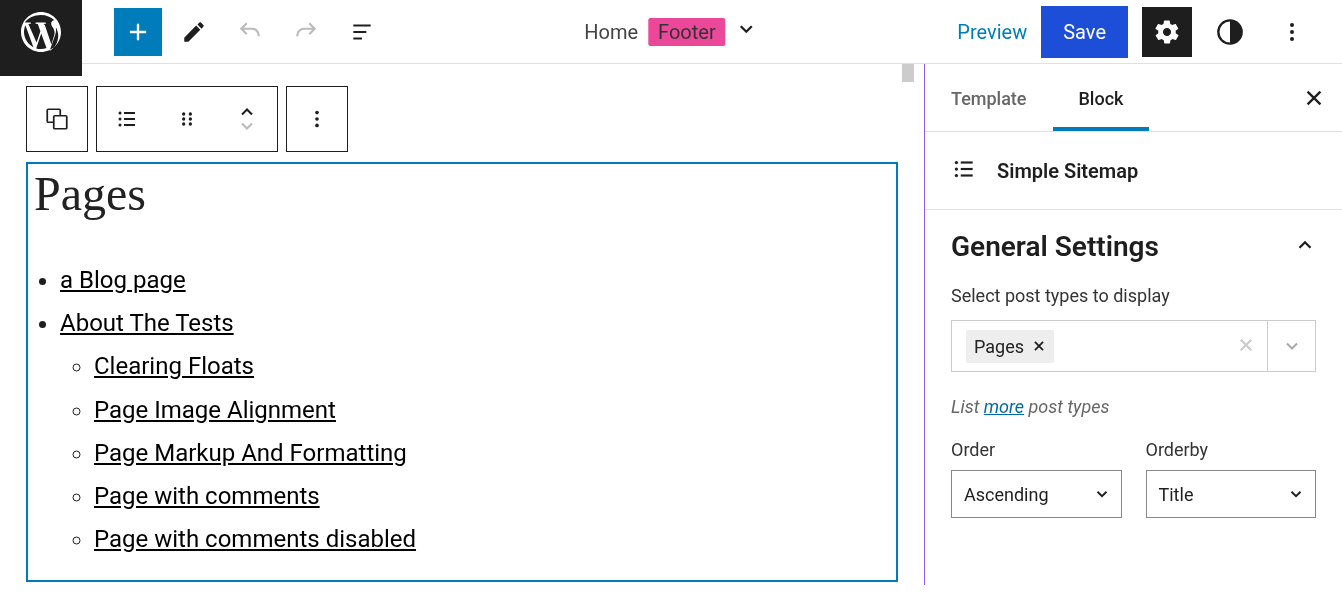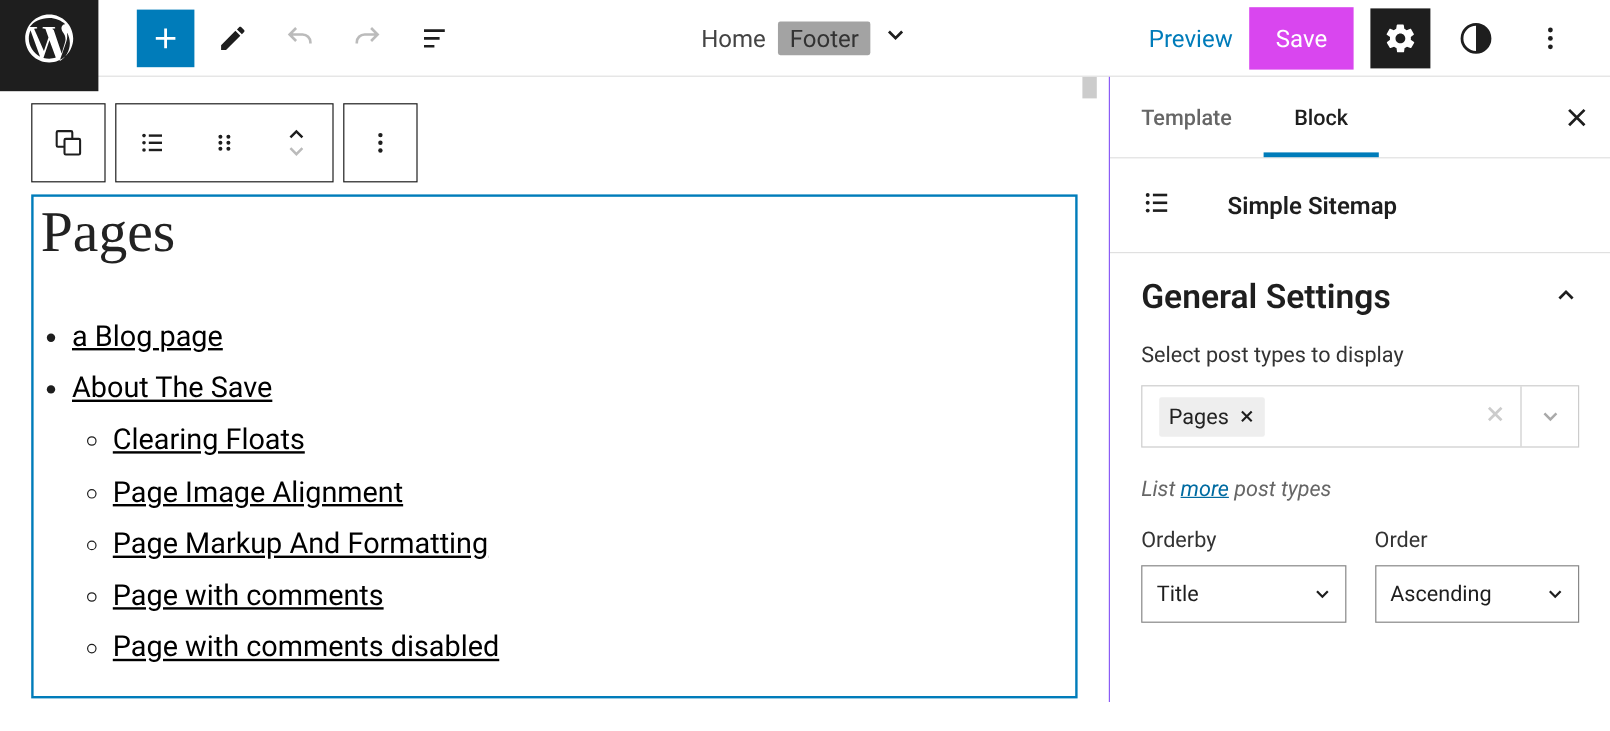--- a/index.html
+++ b/index.html
@@ -6,45 +6,45 @@
 body { font-family: -apple-system, BlinkMacSystemFont, "Segoe UI", Roboto, sans-serif; font-size: 13px; color: #1e1e1e; overflow: hidden; width: 1342px; height: 609px; }
 .topbar { height: 64px; display: flex; align-items: center; border-bottom: 1px solid #e0e0e0; }
 .wp-logo { width: 82px; height: 88px; background: #1e1e1e; display: flex; align-items: center; justify-content: center; flex-shrink: 0; }
 .wp-logo svg { width: 48px; height: 48px; }
 .toolbar-left { display: flex; align-items: center; gap: 8px; padding-left: 32px; }
 .btn-add { width: 48px; height: 48px; background: #007cba; display: flex; align-items: center; justify-content: center; cursor: pointer; }
 .icon-btn { width: 48px; height: 48px; display: flex; align-items: center; justify-content: center; cursor: pointer; color: #1e1e1e; }
 .icon-btn.disabled { color: #bbb; cursor: default; }
 .doc-title { position: absolute; left: 50%; transform: translateX(-50%); display: flex; align-items: center; gap: 10px; font-size: 20px; }
 .doc-title .part { color: #444; }
-.doc-title .pill { background: #a3a3a3; padding: 2px 10px; border-radius: 2px; color: #333; }
+.doc-title .pill { background: #ec4899; padding: 2px 10px; border-radius: 2px; color: #333; }
 .toolbar-right { margin-left: auto; display: flex; align-items: center; gap: 14px; padding-right: 26px; }
 .preview-link { color: #007cba; font-size: 20px; cursor: pointer; }
-.save-btn { background: #d946ef; color: #fff; padding: 14px 22px; font-size: 20px; cursor: pointer; }
+.save-btn { background: #1d4ed8; color: #fff; padding: 14px 22px; font-size: 20px; cursor: pointer; }
 .settings-btn { width: 50px; height: 50px; background: #1e1e1e; display: flex; align-items: center; justify-content: center; cursor: pointer; }
 .main { display: flex; height: calc(609px - 88px); }
 .canvas-wrap { flex: 1; padding: 22px 26px; overflow: hidden; position: relative; }
 .canvas-scroll-indicator { position: absolute; right: 10px; top: 0; width: 12px; height: 18px; background: #ccc; }
 .block-toolbar { display: flex; gap: 8px; margin-bottom: 10px; }
 .bt-group { border: 1px solid #1e1e1e; display: flex; height: 66px; }
 .bt-item { width: 60px; display: flex; align-items: center; justify-content: center; cursor: pointer; }
 .bt-item.updown { flex-direction: column; gap: 0; }
 .bt-item.updown svg:last-child { color: #bbb; }
 .selected-block { border: 2px solid #007cba; padding: 0 8px 16px 6px; height: 420px; overflow: hidden; }
 .selected-block h1 { font-family: Georgia, "Times New Roman", serif; font-weight: 400; font-size: 48px; margin: 2px 0 38px; color: #222; }
 ul.pages { list-style: disc; padding-left: 26px; font-size: 24px; line-height: 1.8; }
 ul.pages a { color: #000; text-decoration: underline; }
 ul.pages ul { list-style: circle; padding-left: 34px; }
 .sidebar { width: 418px; border-left: 1px solid #8b5cf6; overflow-y: auto; }
 .sb-tabs { display: flex; align-items: center; border-bottom: 1px solid #e0e0e0; padding: 0 6px 0 0; }
 .sb-tab { padding: 24px 26px 22px; font-size: 18px; font-weight: 500; color: #666; cursor: pointer; }
 .sb-tab.active { color: #1e1e1e; border-bottom: 4px solid #007cba; padding-bottom: 18px; }
 .sb-close { margin-left: auto; width: 44px; height: 44px; display: flex; align-items: center; justify-content: center; cursor: pointer; }
 .sb-block-header { display: flex; align-items: center; gap: 20px; padding: 24px 26px; border-bottom: 1px solid #e0e0e0; }
-.sb-block-header .title { font-size: 20px; font-weight: 600; margin-left: 26px; }
+.sb-block-header .title { font-size: 20px; font-weight: 600; }
 .sb-panel-title { display: flex; align-items: center; justify-content: space-between; padding: 20px 26px 22px; font-size: 28px; font-weight: 600; cursor: pointer; }
 .sb-field { padding: 0 26px 24px; }
 .field-label { font-size: 18px; color: #333; margin-bottom: 14px; }
 .tag-select { border: 1px solid #ccc; display: flex; align-items: center; height: 52px; }
 .tag-chip { background: #eee; color: #222; border-radius: 2px; padding: 6px 8px; margin-left: 14px; display: flex; align-items: center; gap: 8px; font-size: 18px; }
 .tag-select .clear-x { margin-left: auto; color: #ccc; padding: 0 12px; font-size: 22px; }
 .tag-select .dd { border-left: 1px solid #ccc; width: 48px; height: 100%; display: flex; align-items: center; justify-content: center; }
 .hint { font-size: 18px; font-style: italic; color: #666; padding: 0 26px 22px; }
 .hint a { color: #006ba1; text-decoration: underline; }
 .sb-row { display: flex; gap: 24px; padding: 0 26px; }
@@ -170,21 +170,21 @@
               <circle cx="12" cy="19" r="2"></circle>
             </svg>
         </div>
       </div>
     </div>
 
     <div class="selected-block">
       <h1>Pages</h1>
       <ul class="pages" id="pages-list">
           <li><a href="#">a Blog page</a></li>
-          <li><a href="#">About The Save</a><ul>
+          <li><a href="#">About The Tests</a><ul>
               <li><a href="#">Clearing Floats</a></li>
               <li><a href="#">Page Image Alignment</a></li>
               <li><a href="#">Page Markup And Formatting</a></li>
               <li><a href="#">Page with comments</a></li>
               <li><a href="#">Page with comments disabled</a></li>
             </ul></li>
         </ul>
     </div>
   </div>
 
@@ -236,32 +236,32 @@
               <path d="M6 9l6 6 6-6"></path>
             </svg>
         </span>
       </div>
     </div>
     <div class="hint">
       <span>List </span><a href="#">more</a><span> post types</span>
     </div>
     <div class="sb-row">
       <div class="sb-col">
+        <label>Order</label>
+        <div class="select-box">
+          <span>Ascending</span>
+          <svg width="18" height="18" viewBox="0 0 24 24" fill="none" stroke="#1e1e1e" stroke-width="2.5">
+              <path d="M6 9l6 6 6-6"></path>
+            </svg>
+        </div>
+      </div>
+      <div class="sb-col">
         <label>Orderby</label>
         <div class="select-box">
           <span>Title</span>
           <svg width="18" height="18" viewBox="0 0 24 24" fill="none" stroke="#1e1e1e" stroke-width="2.5">
               <path d="M6 9l6 6 6-6"></path>
             </svg>
         </div>
       </div>
-      <div class="sb-col">
-        <label>Order</label>
-        <div class="select-box">
-          <span>Ascending</span>
-          <svg width="18" height="18" viewBox="0 0 24 24" fill="none" stroke="#1e1e1e" stroke-width="2.5">
-              <path d="M6 9l6 6 6-6"></path>
-            </svg>
-        </div>
-      </div>
     </div>
   </div>
 </div>
 
 </body></html>

